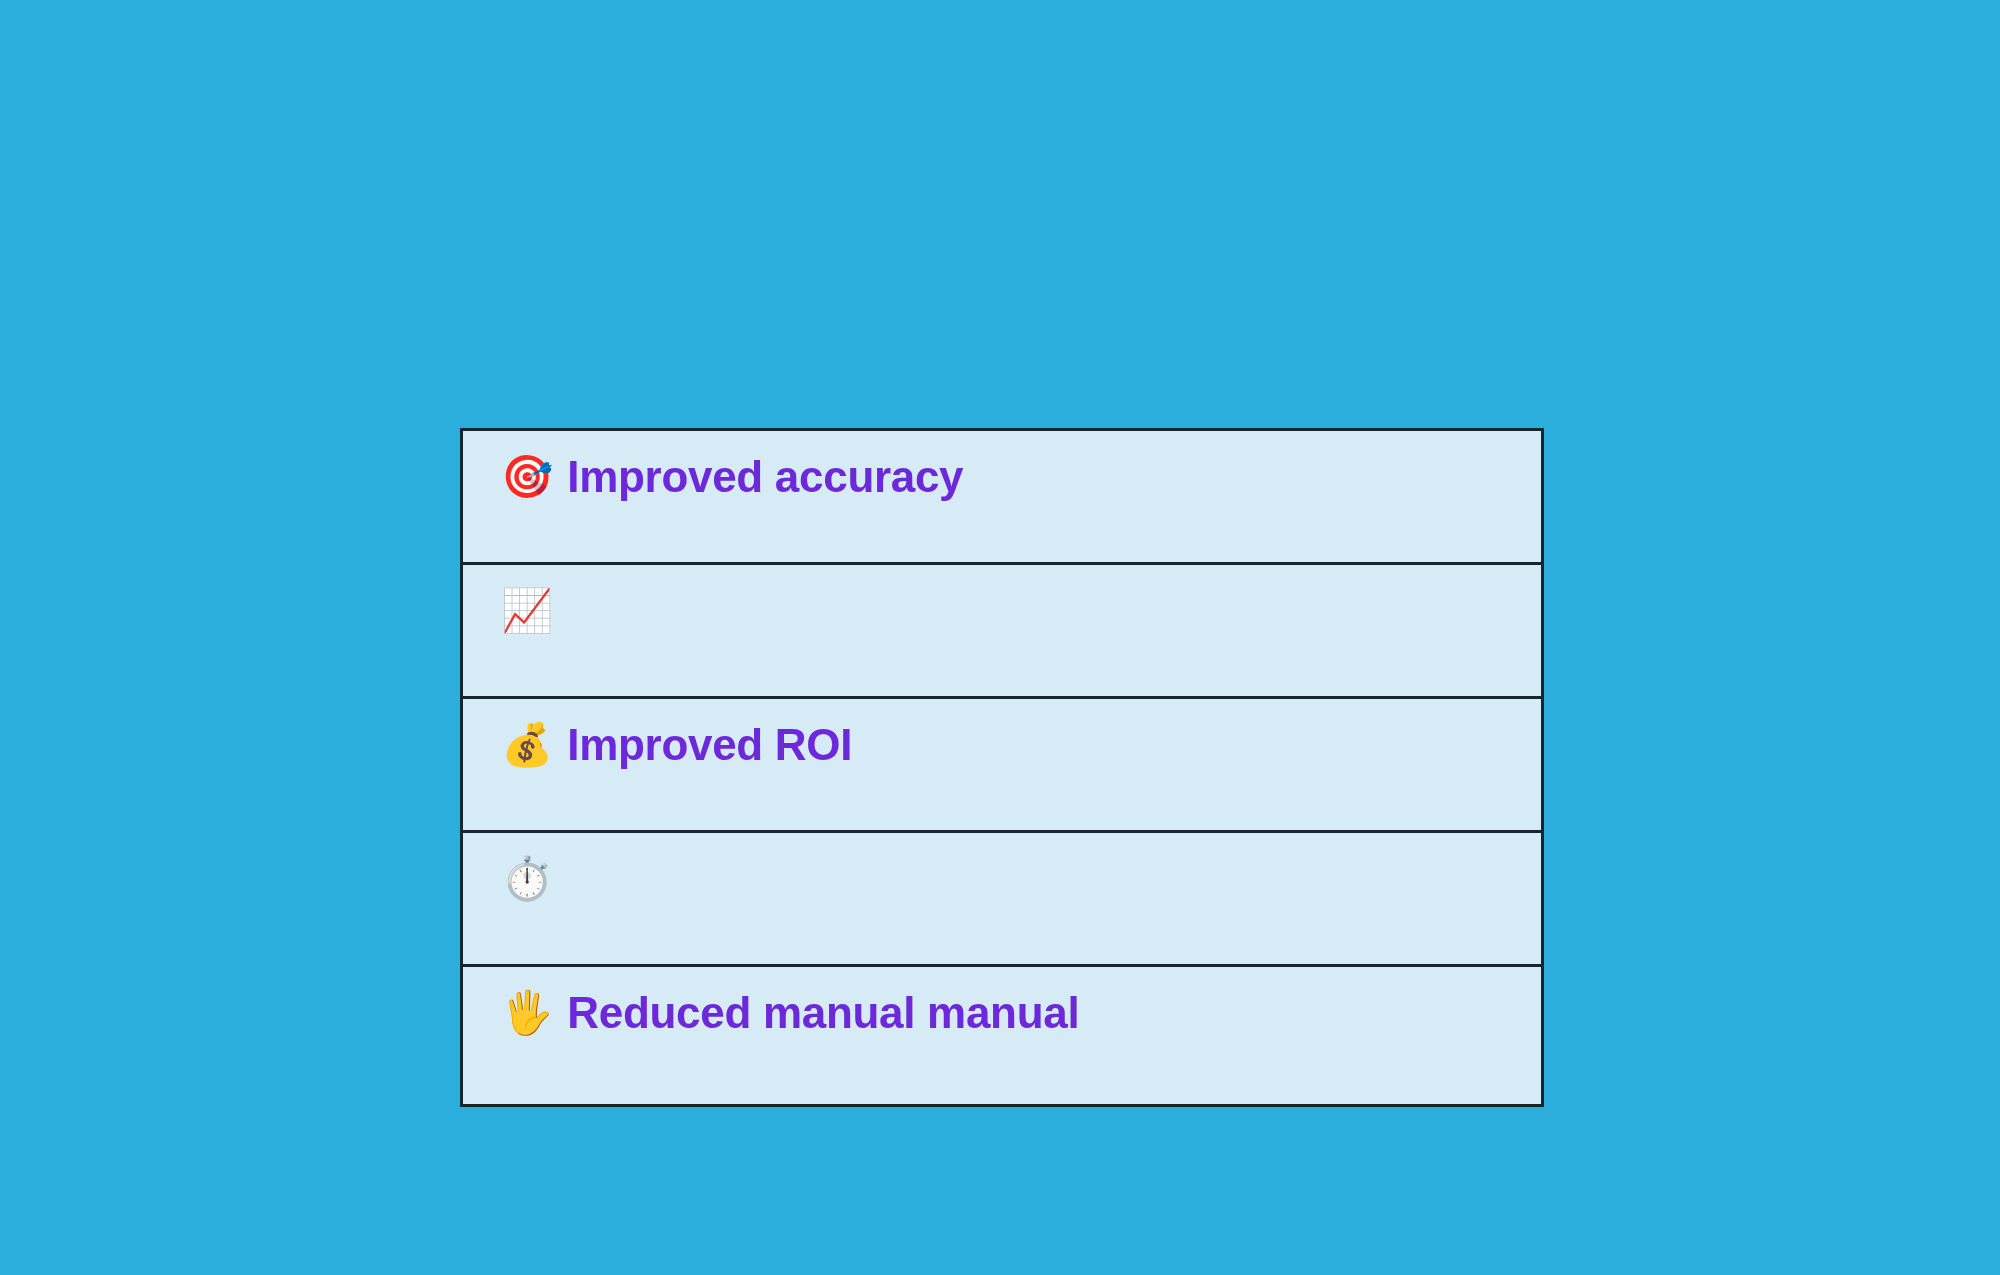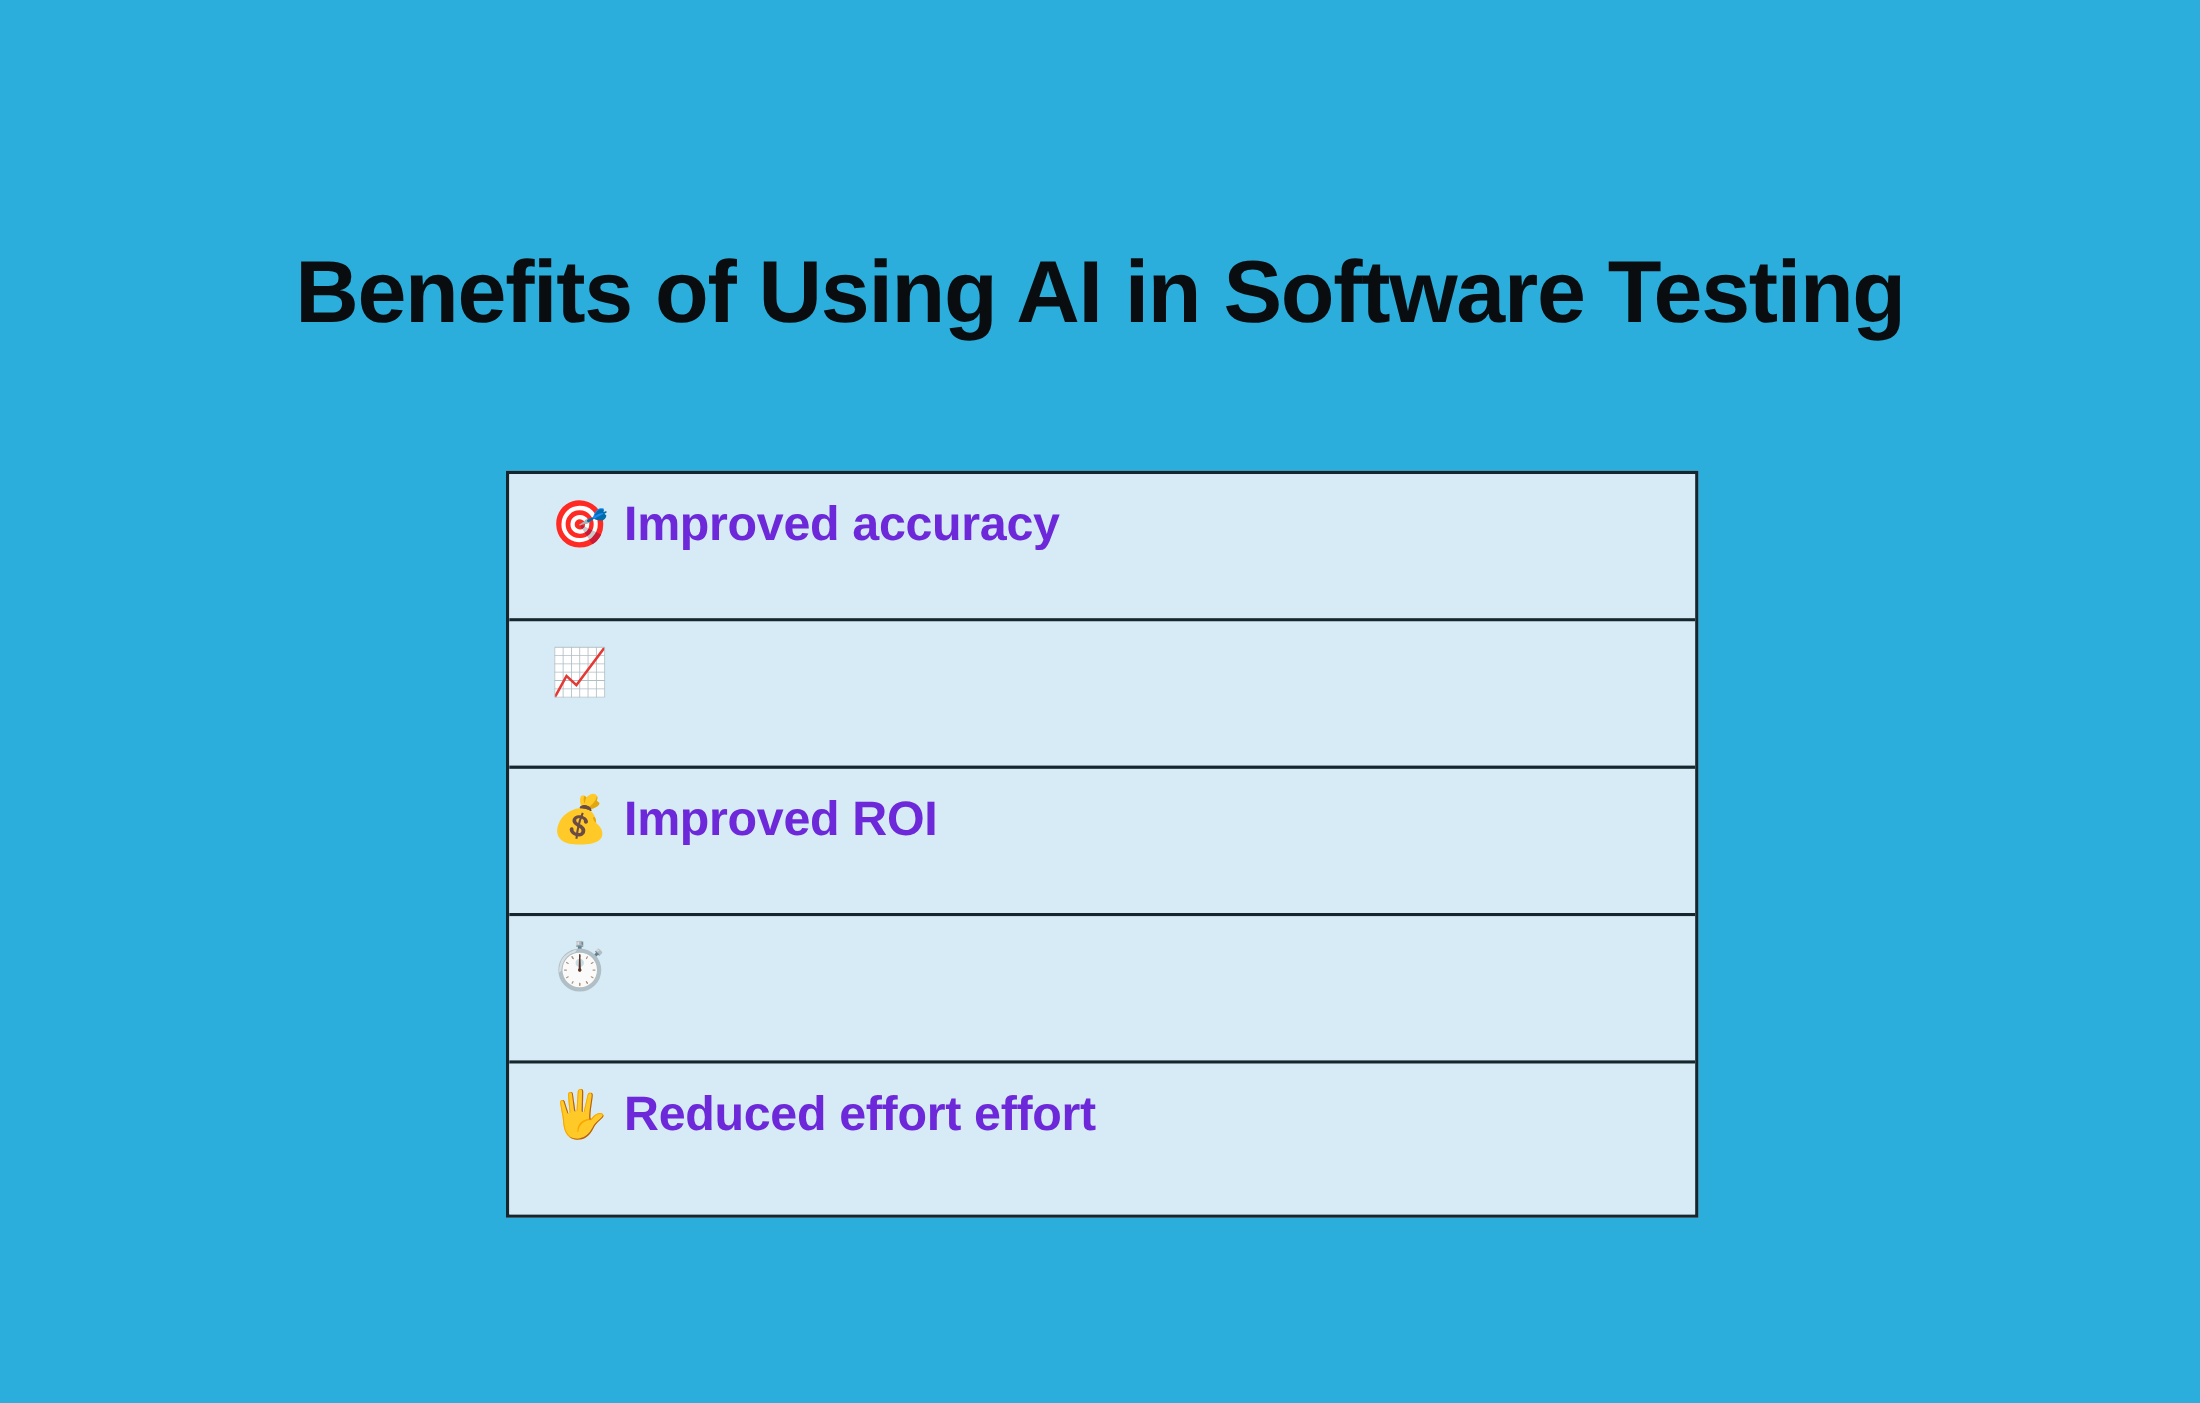--- a/index.html
+++ b/index.html
@@ -76,21 +76,20 @@
     color: #6d28d9;
     letter-spacing: -0.3px;
     white-space: nowrap;
   }
 </style>
 </head>
 <body>
 
 <div id="slide">
 
-  <h1 id="page-title">Benefits of Using AI in Software Testing</h1>
 
   <div id="benefits-table">
 
     <div class="benefit-row">
       <span class="benefit-emoji">🎯</span>
       <span class="benefit-label">Improved accuracy</span>
     </div>
 
     <div class="benefit-row">
       <span class="benefit-emoji">📈</span>
@@ -100,18 +99,18 @@
       <span class="benefit-emoji">💰</span>
       <span class="benefit-label">Improved ROI</span>
     </div>
 
     <div class="benefit-row">
       <span class="benefit-emoji">⏱️</span>
     </div>
 
     <div class="benefit-row">
       <span class="benefit-emoji">🖐️</span>
-      <span class="benefit-label">Reduced effort effort</span>
+      <span class="benefit-label">Reduced manual manual</span>
     </div>
 
   </div>
 
 </div>
 
 </body></html>

